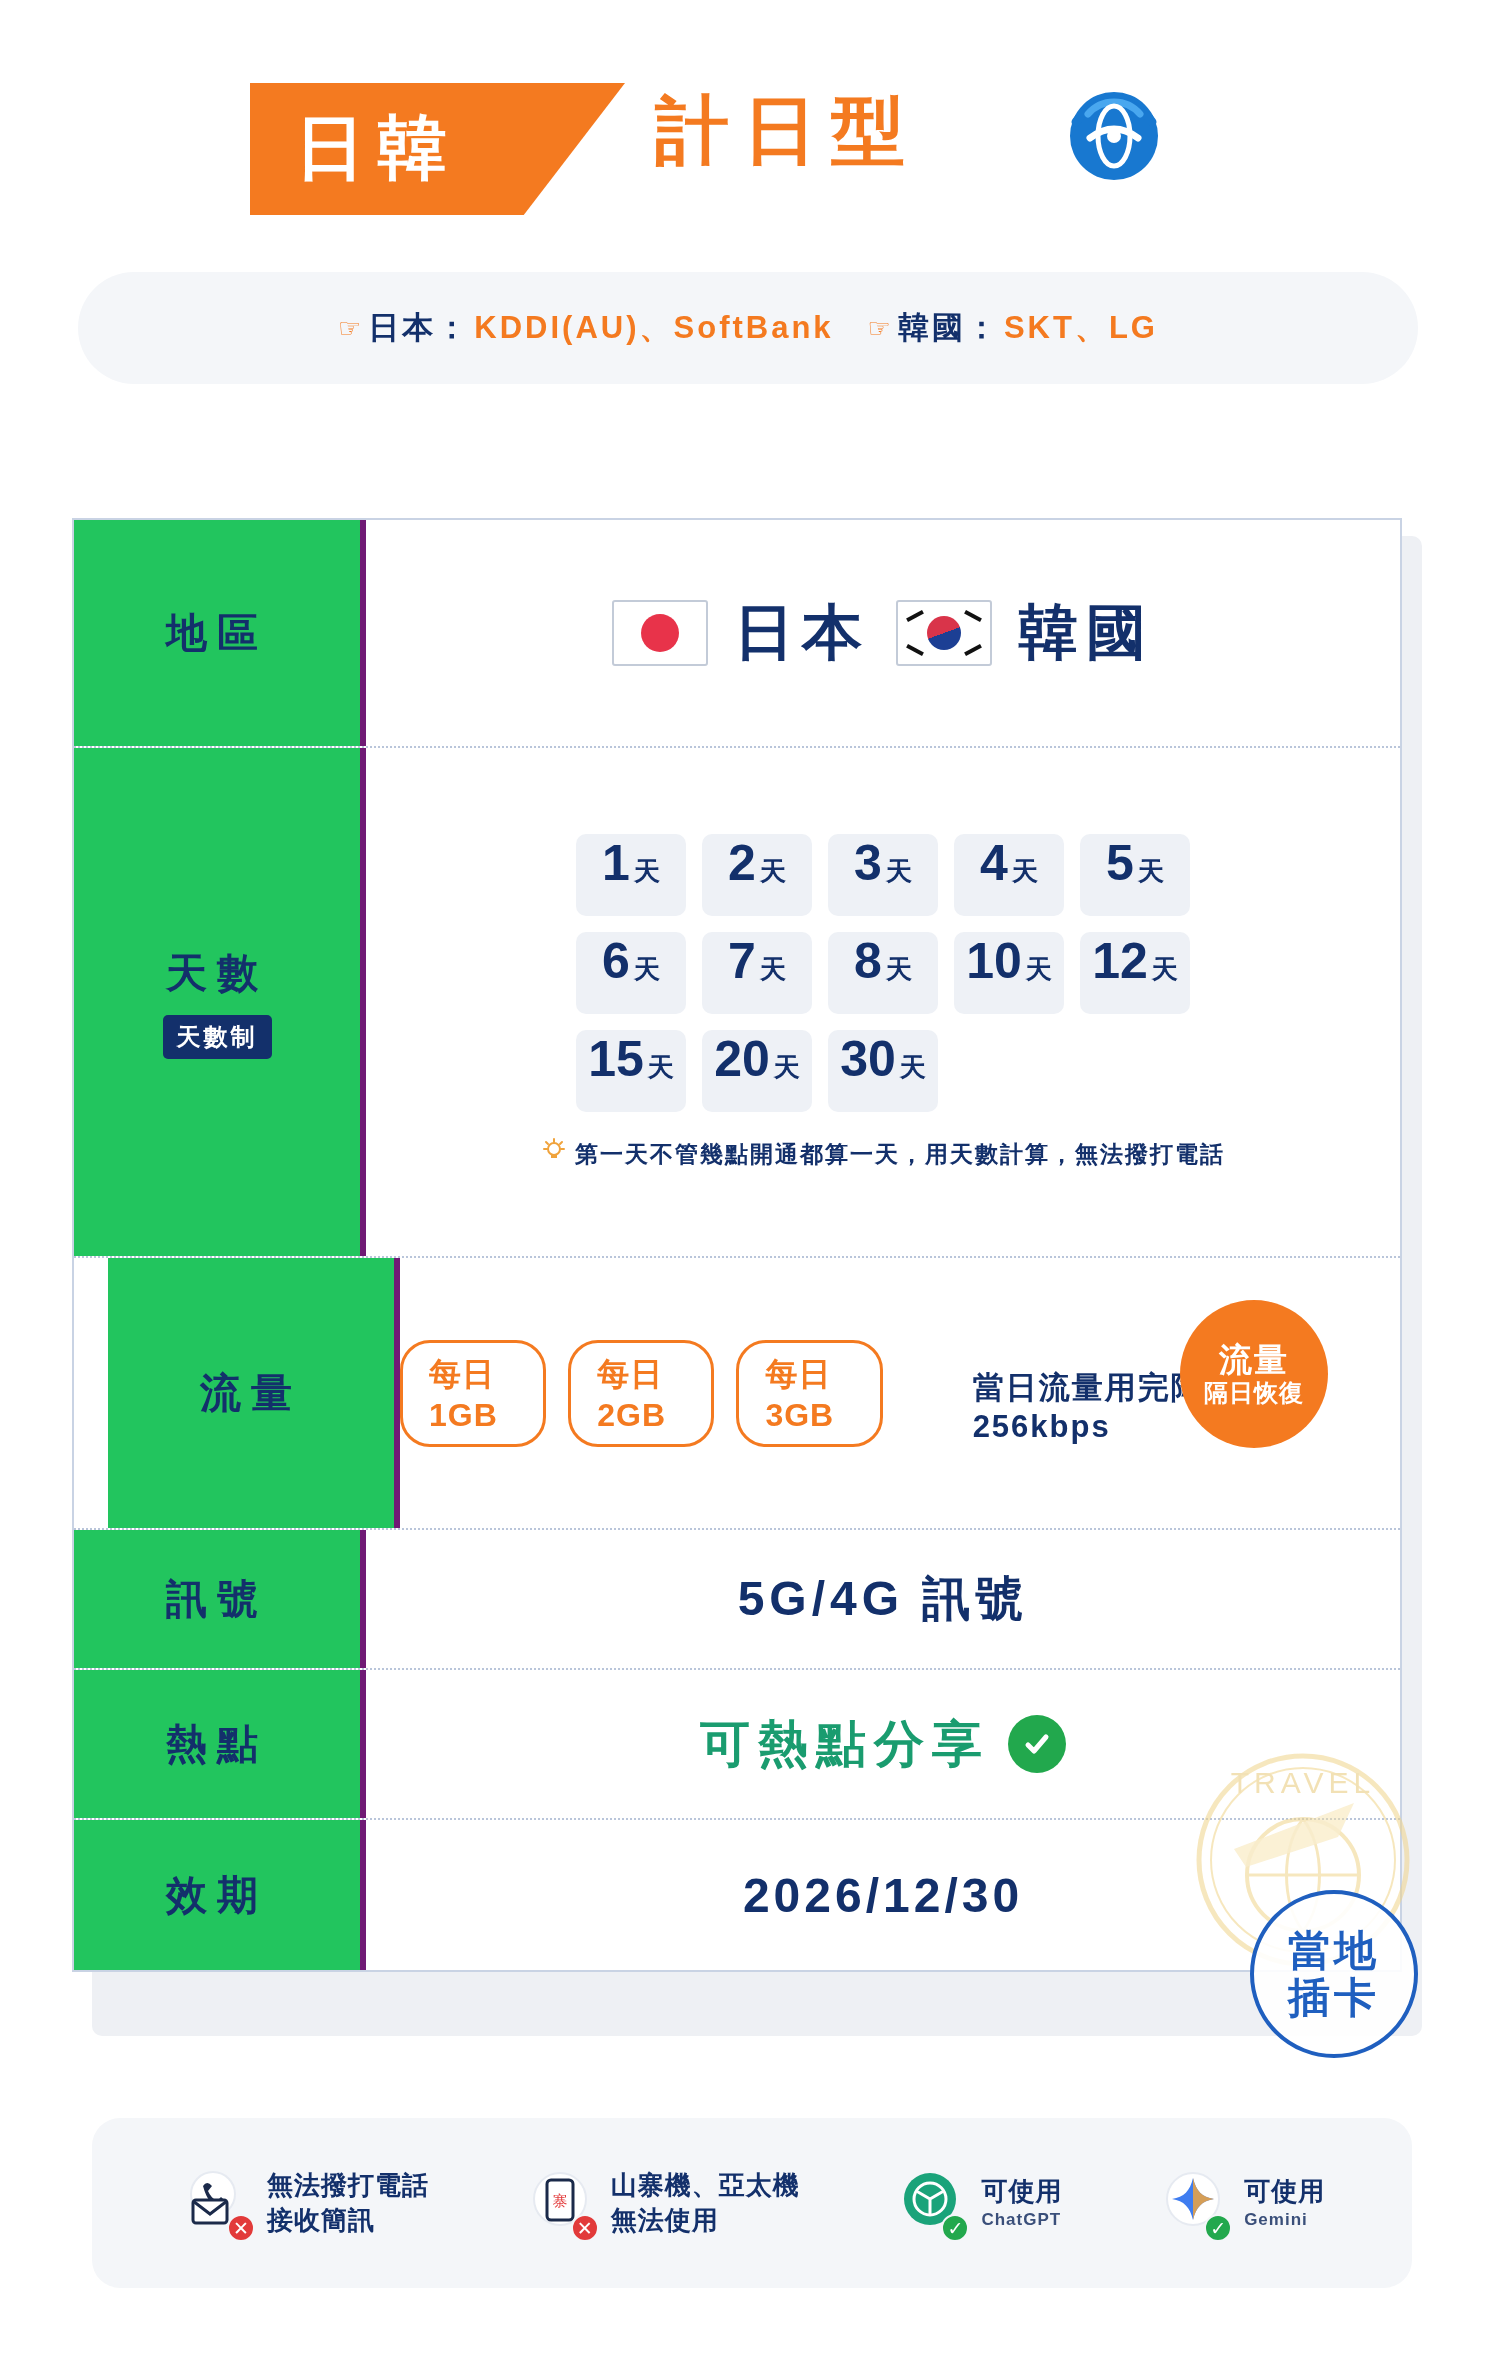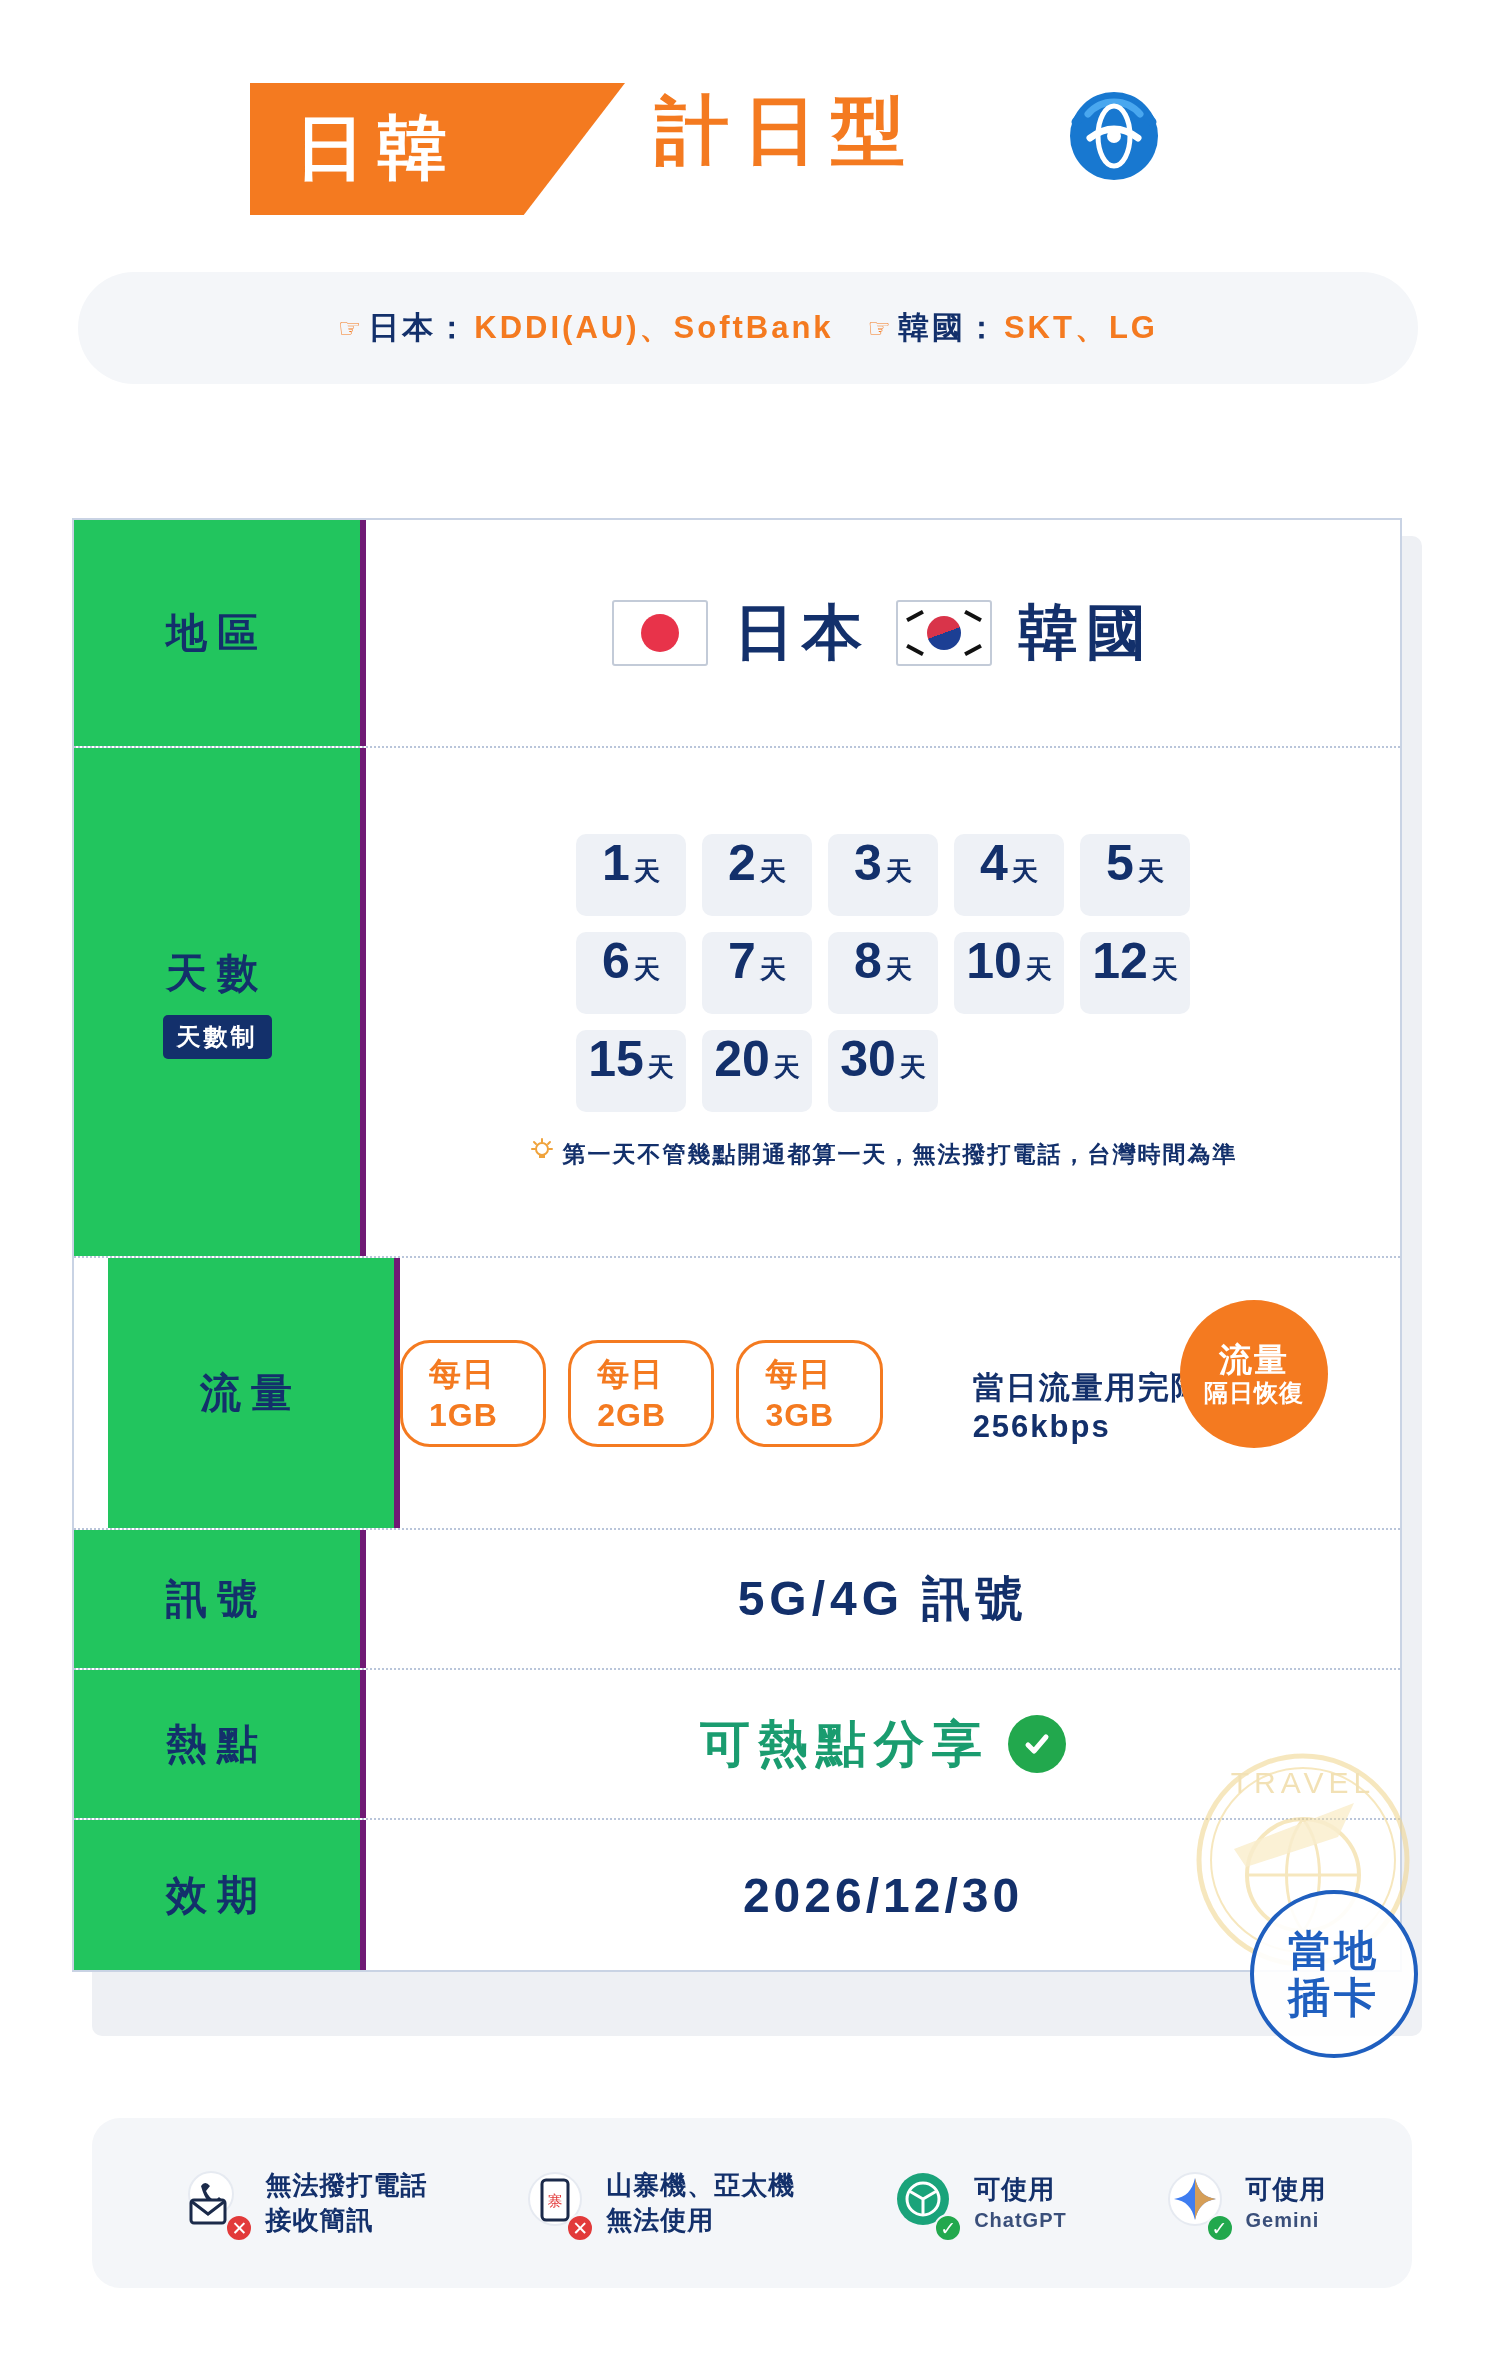--- a/index.html
+++ b/index.html
@@ -416,21 +416,21 @@
   .f-badge.yes { background: #22a84d; }
   .f-text {
     font-size: 26px;
     font-weight: bold;
     color: #13306b;
     line-height: 1.35;
     letter-spacing: 1px;
     white-space: nowrap;
   }
   .f-text .sub {
-    font-size: 20px;
+    font-size: 17px;
     color: #3a4f7a;
     font-weight: bold;
   }
 </style>
 </head>
 <body>
 
 <div class="header">
   <div class="hdr-banner">
     <span>日韓</span>
@@ -551,21 +551,21 @@
         </div>
       </div>
       <div class="days-note">
         <span>
           <svg width="26" height="26" viewBox="0 0 26 26">
             <circle cx="13" cy="11" r="6" fill="none" stroke="#f0a33c" stroke-width="2"></circle>
             <rect x="10" y="17" width="6" height="3" fill="#f0a33c"></rect>
             <path d="M13 1 v3 M3 11 h3 M20 11 h3 M5 4 l2 2 M21 4 l-2 2" stroke="#f0a33c" stroke-width="2" stroke-linecap="round"></path>
           </svg>
         </span>
-        <span>第一天不管幾點開通都算一天，無法撥打電話，台灣時間為準</span>
+        <span>第一天不管幾點開通都算一天，用天數計算，無法撥打電話</span>
       </div>
     </div>
   </div>
 
   <div class="row r-data">
     <div class="label">流量</div>
     <div class="content">
       <div class="data-pills">
         <div class="pill">每日1GB</div>
         <div class="pill">每日2GB</div>

